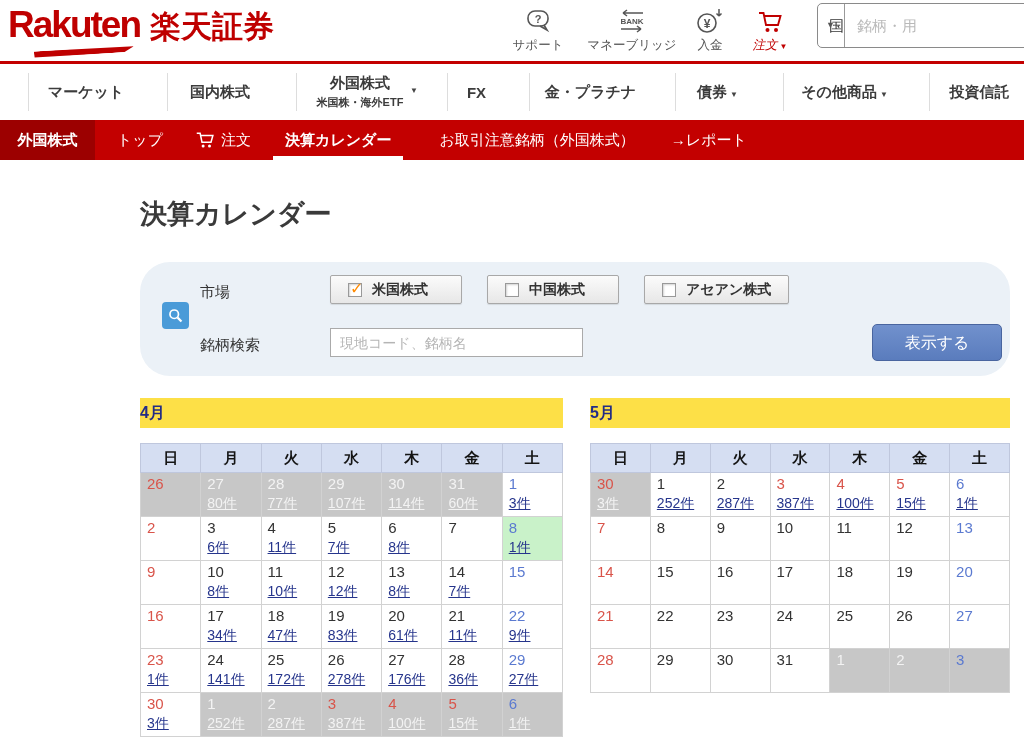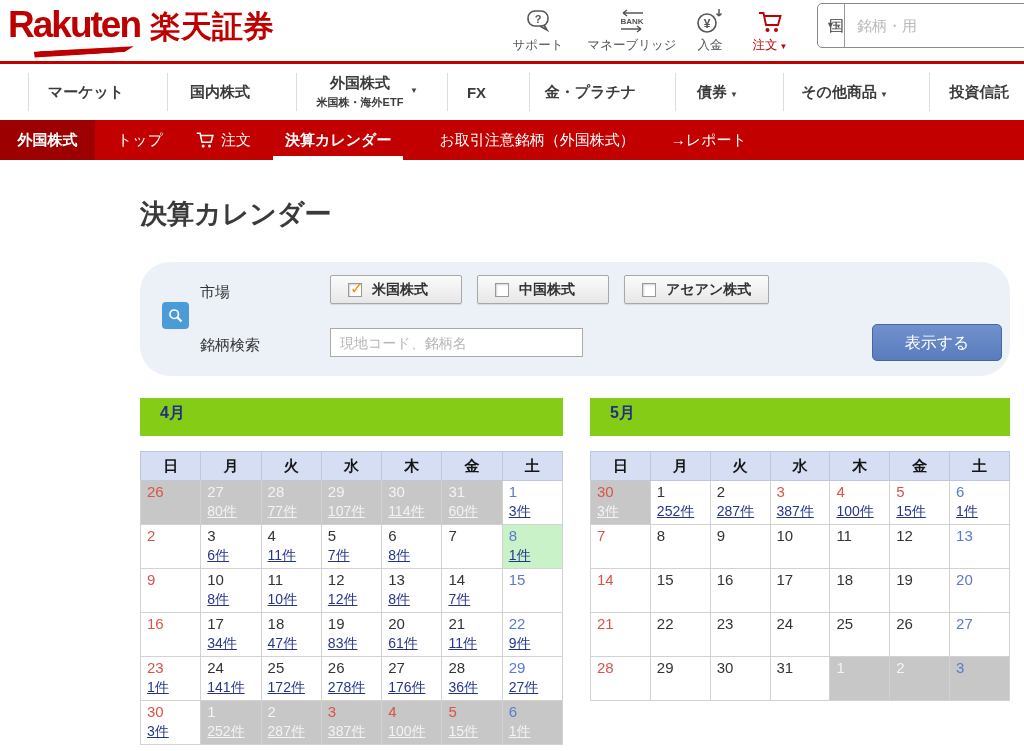--- a/index.html
+++ b/index.html
@@ -11,21 +11,21 @@
   
   .header { position:absolute; top:0; left:0; width:1024px; height:54px; background:#fff; }
   .logo { position:absolute; left:8px; top:4px; display:flex; align-items:baseline; }
   .logo-en { font-size:37px; font-weight:bold; color:#bf0000; letter-spacing:-2px; }
   .logo-jp { font-size:31px; font-weight:bold; color:#bf0000; margin-left:10px; }
   .logo-swoosh { position:absolute; left:26px; top:44px; width:100px; height:7px; background:#bf0000;
                  transform:rotate(-4deg); clip-path:polygon(0 0,100% 25%,90% 100%,0 85%); }
   .tb-item { position:absolute; top:6px; text-align:center; font-size:12.5px; color:#555; cursor:pointer; }
   .tb-icon { height:28px; display:flex; align-items:flex-end; justify-content:center; margin-bottom:3px; }
   .tb-label { white-space:nowrap; }
-  .tb-order { color:#c00000; }
+  .tb-order { color:#c00000;font-style:italic; }
   .tb-caret { font-size:8px; color:#c00000; margin-left:2px; }
   .hdr-box { position:absolute; left:817px; top:3px; width:216px; height:45px; border:1px solid #8a8a8a;
              border-radius:5px; display:flex; background:#fff; overflow:hidden; }
   .hdr-dd { width:129px; position:relative; line-height:43px; padding-left:11px; font-size:15px; color:#333;
             border-right:1px solid #999; cursor:pointer; }
   .hdr-dd-caret { position:absolute; right:9px; top:0; font-size:9px; color:#555; }
   .hdr-search { flex:1; border:none; outline:none; padding-left:12px; font-size:15px; color:#333;
                 font-family:"Liberation Sans","DejaVu Sans",sans-serif; }
   .hdr-search::placeholder { color:#b9b9b9; }
   .redline { position:absolute; top:61px; left:0; width:1024px; height:3px; background:#c30000; }
@@ -48,42 +48,42 @@
   .subnav-item { position:relative; height:40px; display:flex; align-items:center; cursor:pointer; white-space:nowrap; }
   .subnav-item.active { font-weight:bold; }
   .subnav-item.active::after { content:""; position:absolute; left:-12px; right:-12px; bottom:0; height:4px; background:#fff; }
   .subnav-cart { margin-right:6px; display:flex; align-items:center; }
   
   .page-title { position:absolute; left:140px; top:196px; font-size:27px; font-weight:bold; color:#3a3a3a; }
   .filter { position:absolute; left:140px; top:262px; width:870px; height:114px; background:#ebf1f7;border-radius:30px; }
   .f-search-icon { position:absolute; left:22px; top:40px; width:27px; height:27px; background:#4a9bd8;
                    border-radius:4px; display:flex; align-items:center; justify-content:center; }
   .f-label { position:absolute; font-size:15px; color:#333; }
-  .f-markets { position:absolute; left:190px; top:13px; display:flex; gap:15px; }
+  .f-markets { position:absolute; left:190px; top:13px; display:flex; gap:25px; }
   .mkt-btn { height:29px; border:1px solid #a8a8a8; border-radius:2px;
              background:linear-gradient(#fbfbfb,#e7e7e7); display:flex; align-items:center;
              padding:0 17px; gap:10px; font-size:14px; font-weight:bold; color:#333;
              box-shadow:0 1px 1px rgba(0,0,0,.10); cursor:pointer; min-width:132px; justify-content:flex-start; }
   .cb { width:14px; height:14px; background:#fff; border:1px solid #999; position:relative;
         box-shadow:inset 1px 1px 2px rgba(0,0,0,.18); flex-shrink:0; }
   .cb.checked::after { content:"✓"; color:#ff8a00; font-weight:bold; font-size:16px;
                        position:absolute; left:1px; top:-5px; }
   .f-input { position:absolute; left:190px; top:66px; width:253px; height:29px; border:1px solid #aaa;
              padding:0 9px; font-size:14px; color:#0369a1; background:#fff;
              font-family:"Liberation Sans","DejaVu Sans",sans-serif; outline:none; }
   .f-input::placeholder { color:#b5b5b5; }
   .f-submit { position:absolute; left:732px; top:62px; width:130px; height:37px;
               background:linear-gradient(#7191cd,#5a7cbd); border:1px solid #49659f; border-radius:5px;
               color:#fff; font-size:16px; text-align:center; line-height:35px; cursor:pointer; }
   
   .cal { position:absolute; top:398px; }
   #cal-wrap-apr { left:140px; width:423px; }
   #cal-wrap-may { left:590px; width:420px; }
-  .cal-title { height:38px; background:#84cc16; color:#232d85; font-weight:bold; font-size:16px;
-               line-height:30px; padding-left:20px; }
+  .cal-title { height:30px; background:#fde047; color:#232d85; font-weight:bold; font-size:16px;
+               line-height:30px; padding-left:0; }
   .cal-table { margin-top:15px; width:100%; border-collapse:collapse; table-layout:fixed; }
   .cal-table th { height:29px; background:#d5def2; border:1px solid #bfc7dd; font-size:15px;
                   color:#141414; font-weight:bold; text-align:center; }
   .cal-table td { height:44px; border:1px solid #d2d2d2; vertical-align:top; padding:1px 0 0 6px; background:#fff; }
   .day { font-size:15px; line-height:20px; }
   .cnt { font-size:14px; line-height:18px; text-decoration:underline; display:inline-block; }
   .lnk { color:#26358c; }
   .lnk-out { color:#f3f3f3; }
   .dc-r { color:#d9544a; } .dc-b { color:#5b7ad0; } .dc-k { color:#333; } .dc-w { color:#f3f3f3; }
   .bg-g { background:#c7c7c7 !important; } .bg-t { background:#c9f2c9 !important; }

